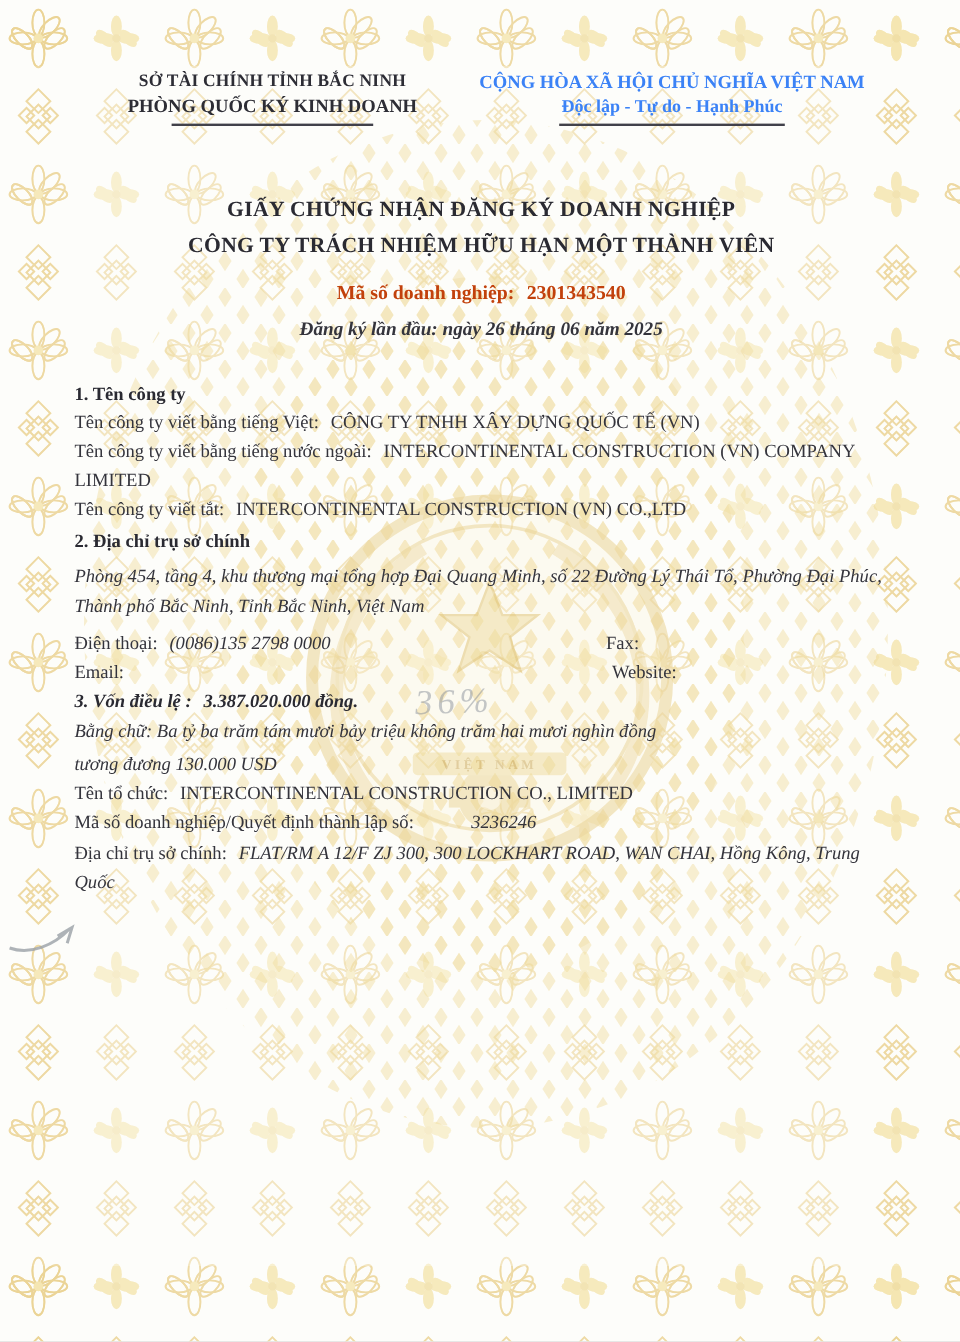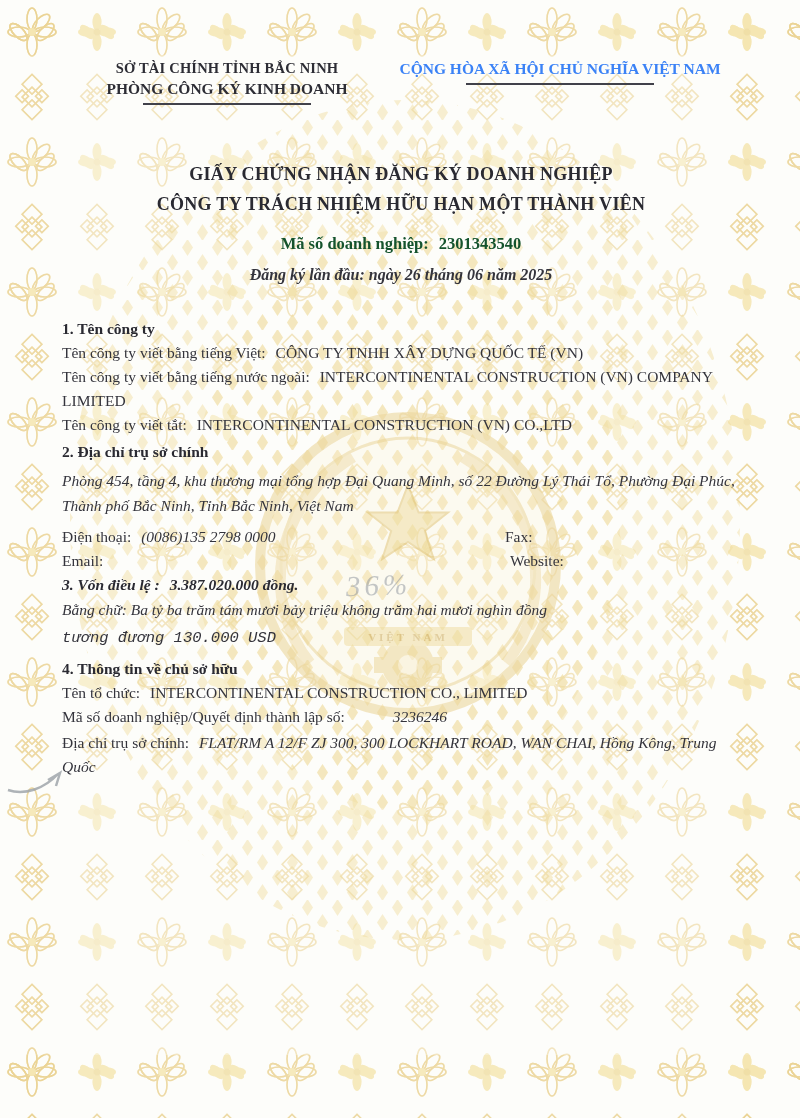--- a/index.html
+++ b/index.html
@@ -20,41 +20,41 @@
   .hdr-right .l2{font-size:15px;margin-top:3px;}
   .rule{height:2px;background:#41414a;margin:5px auto 0;}
   .rule.w-left{width:168px;}
   .rule.w-right{width:188px;}
   
   .doc-body{position:absolute;left:62px;top:155px;width:678px;z-index:2;
     font-size:15.5px;line-height:24px;}
   .t1,.t2{text-align:center;font-weight:bold;font-size:18px;line-height:30px;
     color:#2a2a32;letter-spacing:.3px;}
   .t1{margin-top:4px;}
-  .maso{text-align:center;font-weight:bold;font-size:16.5px;margin-top:13px;color:#14532d;}
+  .maso{text-align:center;font-weight:bold;font-size:16.5px;margin-top:13px;color:#c2410c;}
   .dk{text-align:center;font-weight:bold;font-style:italic;font-size:16px;margin-top:7px;}
   .sec{font-weight:bold;color:#2a2a32;}
   .sec.s1{margin-top:30px;}
   .sec.s2{margin-top:3px;}
   .sec.s3{margin-top:4px;font-style:italic;}
   .sec.s4{margin-top:7px;}
   .sec.s5{margin-top:2px;}
   .it{font-style:italic;}
   .addr{font-style:italic;line-height:25px;margin-top:4px;}
   .relline{position:relative;}
   .phone-line{margin-top:7px;}
   .fax{position:absolute;left:443px;top:0;}
   .web{position:absolute;left:448px;top:0;text-align:right;}
   .val-gap{margin-left:6px;}
   .regno-val{margin-left:44px;font-style:italic;}
   .flexline{display:flex;align-items:flex-start;}
   .flexline .d1{margin-left:14px;font-style:italic;white-space:nowrap;}
   .flexline .noicap{margin-left:40px;flex:1;}
   .bangchu{font-style:italic;margin-top:1px;}
-  .tuongduong{font-style:italic;margin-top:4px;font-family:Liberation Mono, monospace;}
+  .tuongduong{font-style:italic;margin-top:4px;}
   .hq{margin-top:2px;}
   .ghost{position:absolute;left:284px;top:418px;font-size:29px;font-style:italic;
     color:#8b929b;opacity:.5;letter-spacing:4px;transform:rotate(-2deg);z-index:0;}
 </style>
 </head>
 <body>
 
 <div class="paper">
 
   <svg class="bg" viewBox="0 0 800 1118" xmlns="http://www.w3.org/2000/svg" aria-hidden="true">
@@ -130,26 +130,27 @@
       </g>
     </g>
 
     <g class="pencilpath">
       <path d="M 8,790 C 25,796 45,788 58,774 M 48,780 l 12,-7 l -4,13" fill="none" stroke="#9aa0a6" stroke-width="2.5" opacity="0.8"></path>
     </g>
   </svg>
 
   <div class="hdr-left">
     <div class="l1">SỞ TÀI CHÍNH TỈNH BẮC NINH</div>
-    <div class="l2">PHÒNG CÔNG KÝ KINH DOANH</div>
+    <div class="l2">PHÒNG QUỐC KÝ KINH DOANH</div>
     <div class="rule w-left"></div>
   </div>
 
   <div class="hdr-right">
     <div class="l1">CỘNG HÒA XÃ HỘI CHỦ NGHĨA VIỆT NAM</div>
+    <div class="l2">Độc lập - Tự do - Hạnh Phúc</div>
     <div class="rule w-right"></div>
   </div>
 
   <div class="doc-body">
 
     <span class="ghost">36%</span>
 
     <div class="t1">GIẤY CHỨNG NHẬN ĐĂNG KÝ DOANH NGHIỆP</div>
     <div class="t2">CÔNG TY TRÁCH NHIỆM HỮU HẠN MỘT THÀNH VIÊN</div>
 
@@ -186,21 +187,20 @@
       <span class="web">Website:</span>
     </div>
 
     <div>
       <span class="sec s3">3. Vốn điều lệ :</span>
       <span class="val-gap sec s3">3.387.020.000 đồng.</span>
     </div>
     <div class="bangchu">Bằng chữ: Ba tỷ ba trăm tám mươi bảy triệu không trăm hai mươi nghìn đồng</div>
     <div class="tuongduong">tương đương 130.000 USD</div>
 
-    <div class="sec s4">4. Thông tin về chủ sở hữu</div>
     <div>
       <span>Tên tổ chức:</span>
       <span class="val-gap">INTERCONTINENTAL CONSTRUCTION CO., LIMITED</span>
     </div>
     <div>
       <span>Mã số doanh nghiệp/Quyết định thành lập số:</span>
       <span class="regno-val">3236246</span>
     </div>
     <div class="hq">
       <span>Địa chỉ trụ sở chính:</span>

